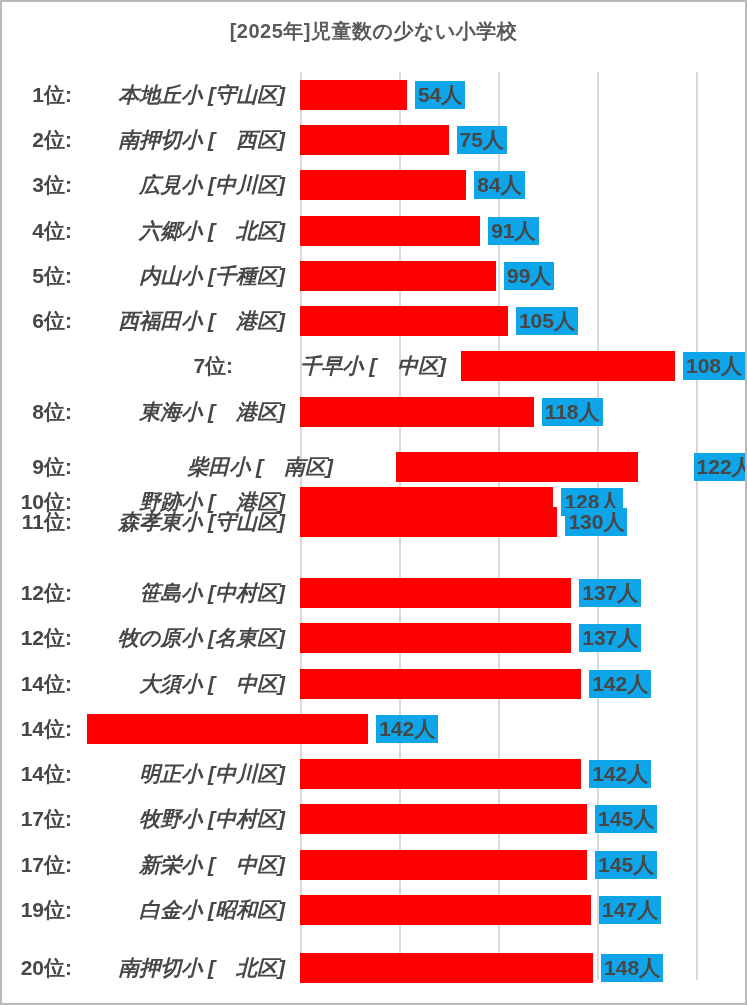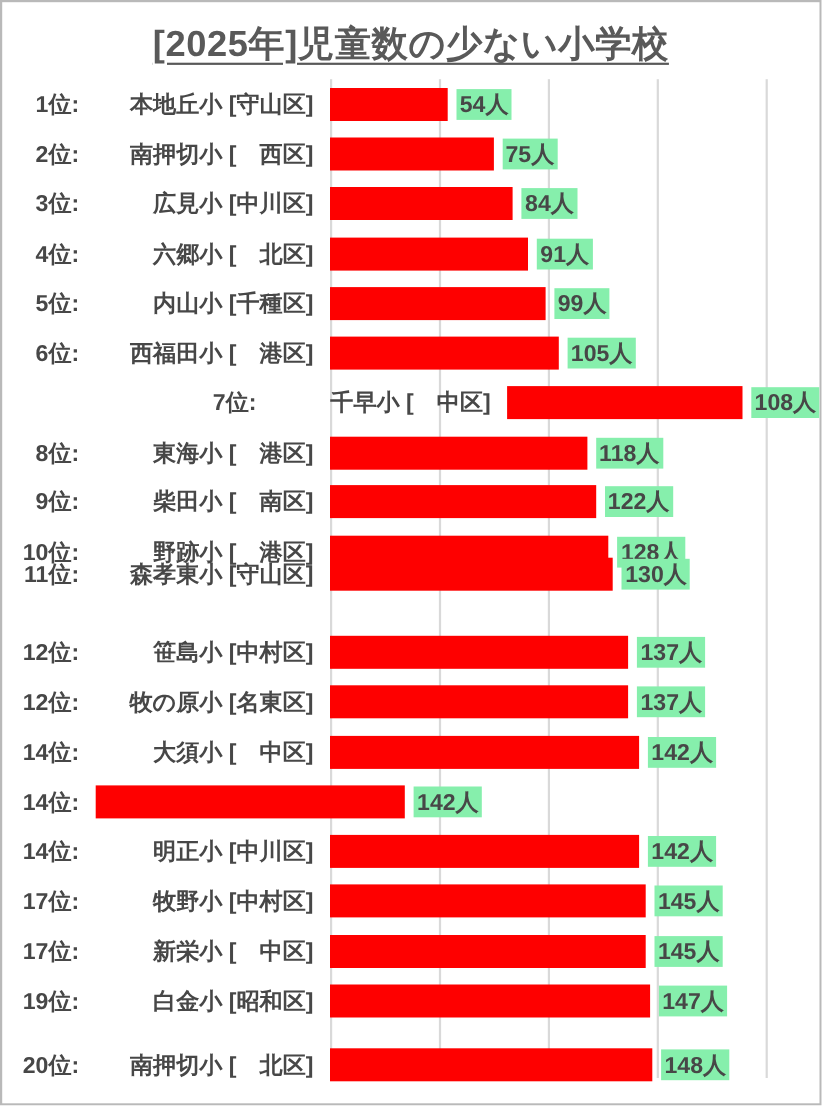--- a/index.html
+++ b/index.html
@@ -17,24 +17,23 @@
     overflow: hidden;
     font-family: "Liberation Sans", "DejaVu Sans", sans-serif;
     font-weight: 700;
   }
   .chart-title {
     position: absolute;
     top: 16px;
     left: 0;
     width: 100%;
     text-align: center;
-    font-size: 33px;
+    font-size: 20px;
     letter-spacing: 0.5px;
     color: var(--title-color, #595959);
-    text-decoration: underline;
     text-decoration-thickness: 2px;
     text-underline-offset: 6px;
   }
   .plot-area {
     position: absolute;
     left: 0;
     top: 70px;
     width: 743px;
     height: 908px;
   }
@@ -59,31 +58,32 @@
     width: 70px;
     flex: 0 0 70px;
     text-align: right;
     white-space: pre;
   }
   .school-label {
     width: 213px;
     flex: 0 0 213px;
     text-align: right;
     white-space: pre;
+    font-style: italic;
   }
   .bar {
     height: 30px;
     margin-left: 15px;
     flex: 0 0 auto;
     background: var(--bar-color, #fe0000);
   }
   .value-label {
     margin-left: 8px;
     padding: 0 3px;
-    background: #86efac;
+    background: #0ea5e9;
     white-space: pre;
   }
 </style>
 </head>
 <body>
 
 <div class="screen">
   <div class="chart-title">[2025年]児童数の少ない小学校</div>
   <div class="plot-area">
     <div id="gridlines">
@@ -143,21 +143,21 @@
     <span class="value-label">108人</span>
   </div>
 
   <div class="bar-row" style="top: 317.1px;">
     <span class="rank-label">8位:</span>
     <span class="school-label">東海小 [　港区]</span>
     <div class="bar" style="width: 233.64px;"></div>
     <span class="value-label">118人</span>
   </div>
 
-  <div class="bar-row" style="top: 361px;">
+  <div class="bar-row" style="top: 372px; gap: 48px;">
     <span class="rank-label">9位:</span>
     <span class="school-label">柴田小 [　南区]</span>
     <div class="bar" style="width: 241.56px;"></div>
     <span class="value-label">122人</span>
   </div>
 
   <div class="bar-row" style="top: 407.7px;">
     <span class="rank-label">10位:</span>
     <span class="school-label">野跡小 [　港区]</span>
     <div class="bar" style="width: 253.44px;"></div>

